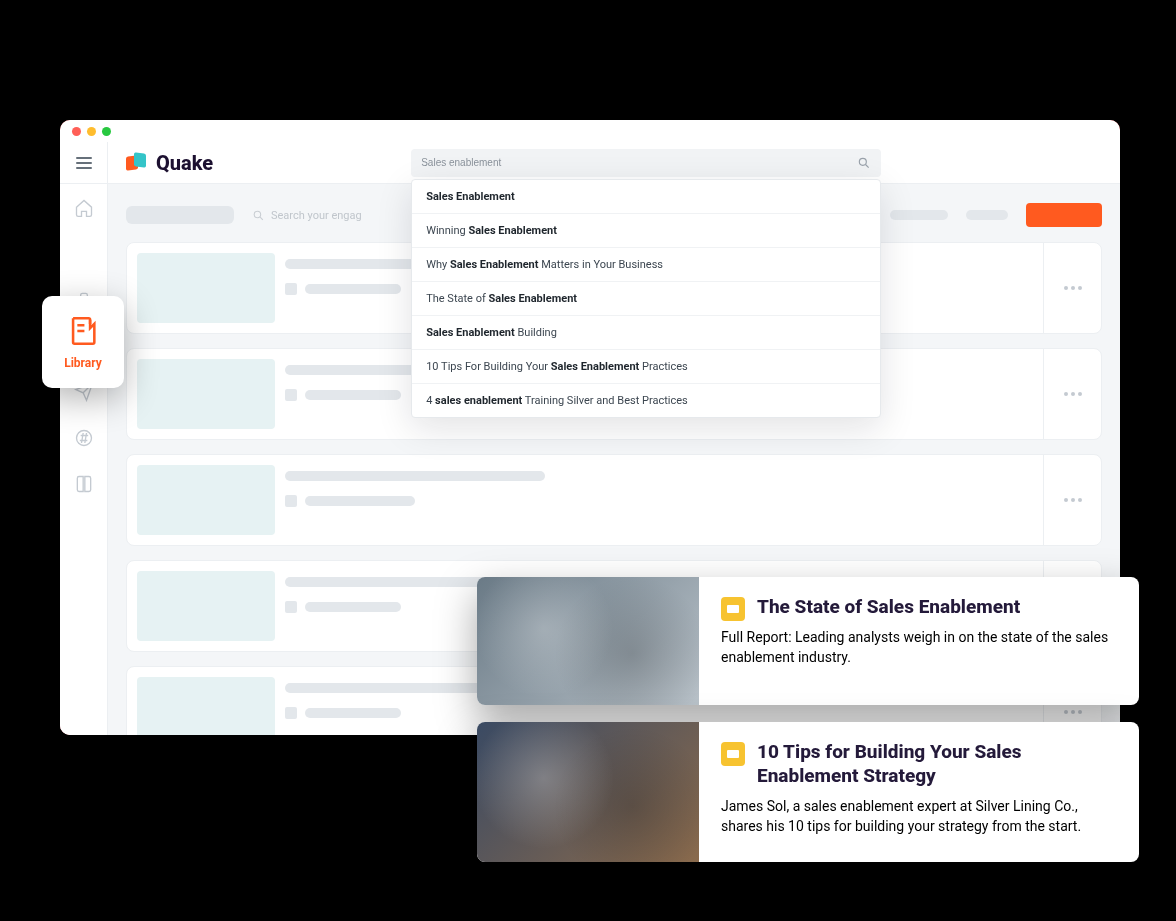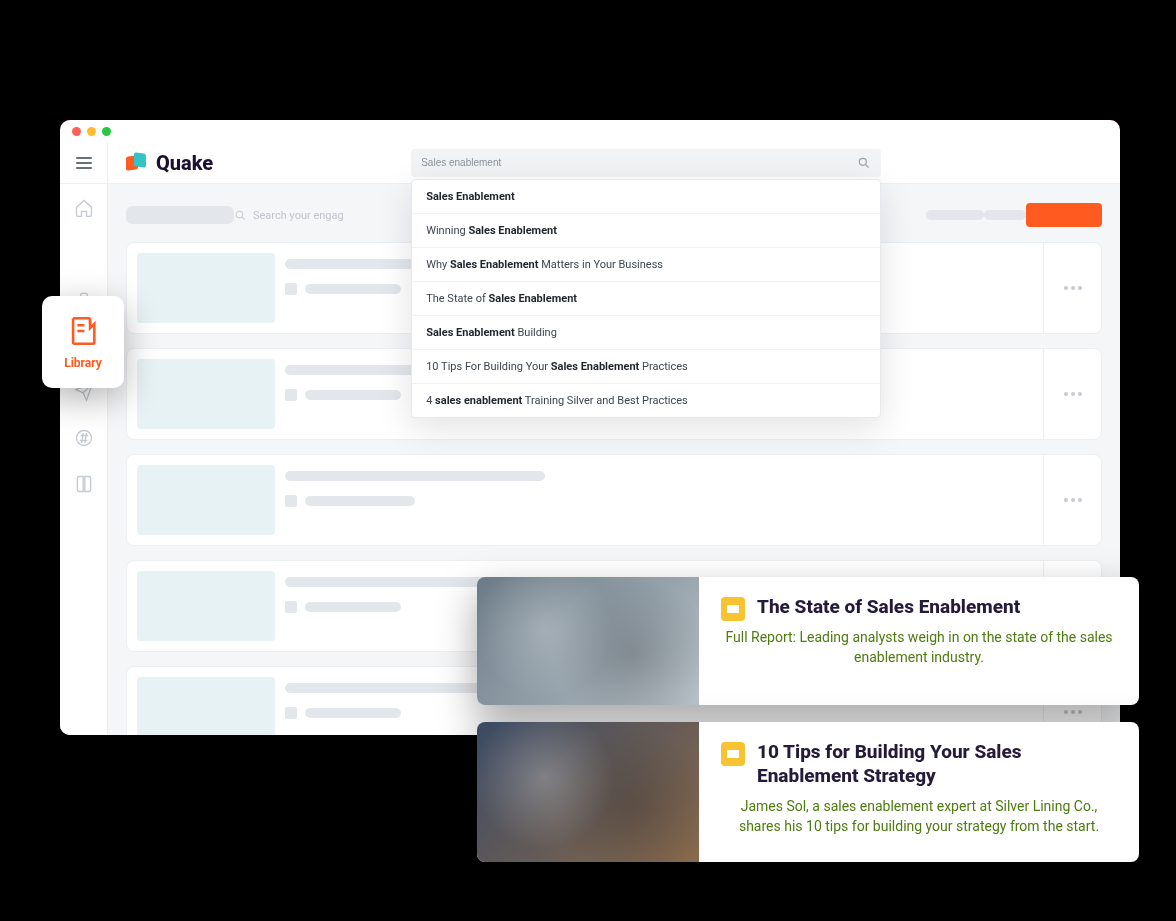--- a/index.html
+++ b/index.html
@@ -88,21 +88,21 @@
 
   .app-body{display:flex;height:calc(100% - 64px);background:#f4f6f8;}
 
   .rail{
     width:48px;background:#fff;border-right:1px solid #eceff2;
     display:flex;flex-direction:column;align-items:center;padding-top:14px;gap:26px;
   }
   .rail .ic{width:20px;height:20px;stroke:#c4cad1;fill:none;stroke-width:1.6;}
 
   .content{flex:1;padding:14px 18px 18px 18px;overflow:hidden;}
-  .sub-toolbar{height:34px;display:flex;align-items:center;margin-bottom:10px;}
+  .sub-toolbar{height:34px;display:flex;align-items:center;gap:18px;margin-bottom:10px;}
   .ghost{background:#e3e7eb;border-radius:6px;}
   .pill-lg{width:108px;height:18px;}
   .search-ghost{display:flex;align-items:center;gap:6px;color:#c0c6cc;font-size:11px;flex:1;}
   .search-ghost svg{width:13px;height:13px;stroke:#c9ced3;fill:none;stroke-width:2;}
   .tb-ghost{width:58px;height:10px;background:#e3e7eb;border-radius:5px;}
   .cta-ghost{width:76px;height:24px;background:#ff5a1f;border-radius:4px;}
 
   .card{
     background:#fff;border:1px solid #eceff2;border-radius:8px;
     display:flex;align-items:stretch;margin-bottom:14px;height:92px;
@@ -144,21 +144,21 @@
   .pop-img{width:222px;background:linear-gradient(135deg,#6a7a86,#b9c2c9);position:relative;}
   .pop-img::after{content:"";position:absolute;inset:0;background:
     radial-gradient(circle at 30% 40%, rgba(255,255,255,.25), transparent 40%),
     radial-gradient(circle at 70% 60%, rgba(0,0,0,.18), transparent 45%);}
   .pop-img.two{background:linear-gradient(135deg,#3a4a63,#8a6a4c);}
   .pop-body{flex:1;padding:18px 22px;}
   .pop-head{display:flex;align-items:flex-start;gap:12px;margin-bottom:8px;}
   .slide-ic{width:24px;height:24px;flex:0 0 24px;border-radius:4px;background:#f7c330;display:flex;align-items:center;justify-content:center;position:relative;top:2px;}
   .slide-ic::after{content:"";width:12px;height:8px;background:#fff;border-radius:1px;}
   .pop-title{font-size:19px;font-weight:800;color:#241a3a;line-height:1.25;}
-  .pop-desc{font-size:14px;color:#4d7c0f;line-height:1.45;text-align:center;}
+  .pop-desc{font-size:14px;color:#000000;line-height:1.45;}
 </style>
 </head>
 <body>
 
 <div class="app-window">
 
   <div class="titlebar">
     <div class="traffic-dot td-red"></div>
     <div class="traffic-dot td-yellow"></div>
     <div class="traffic-dot td-green"></div>

